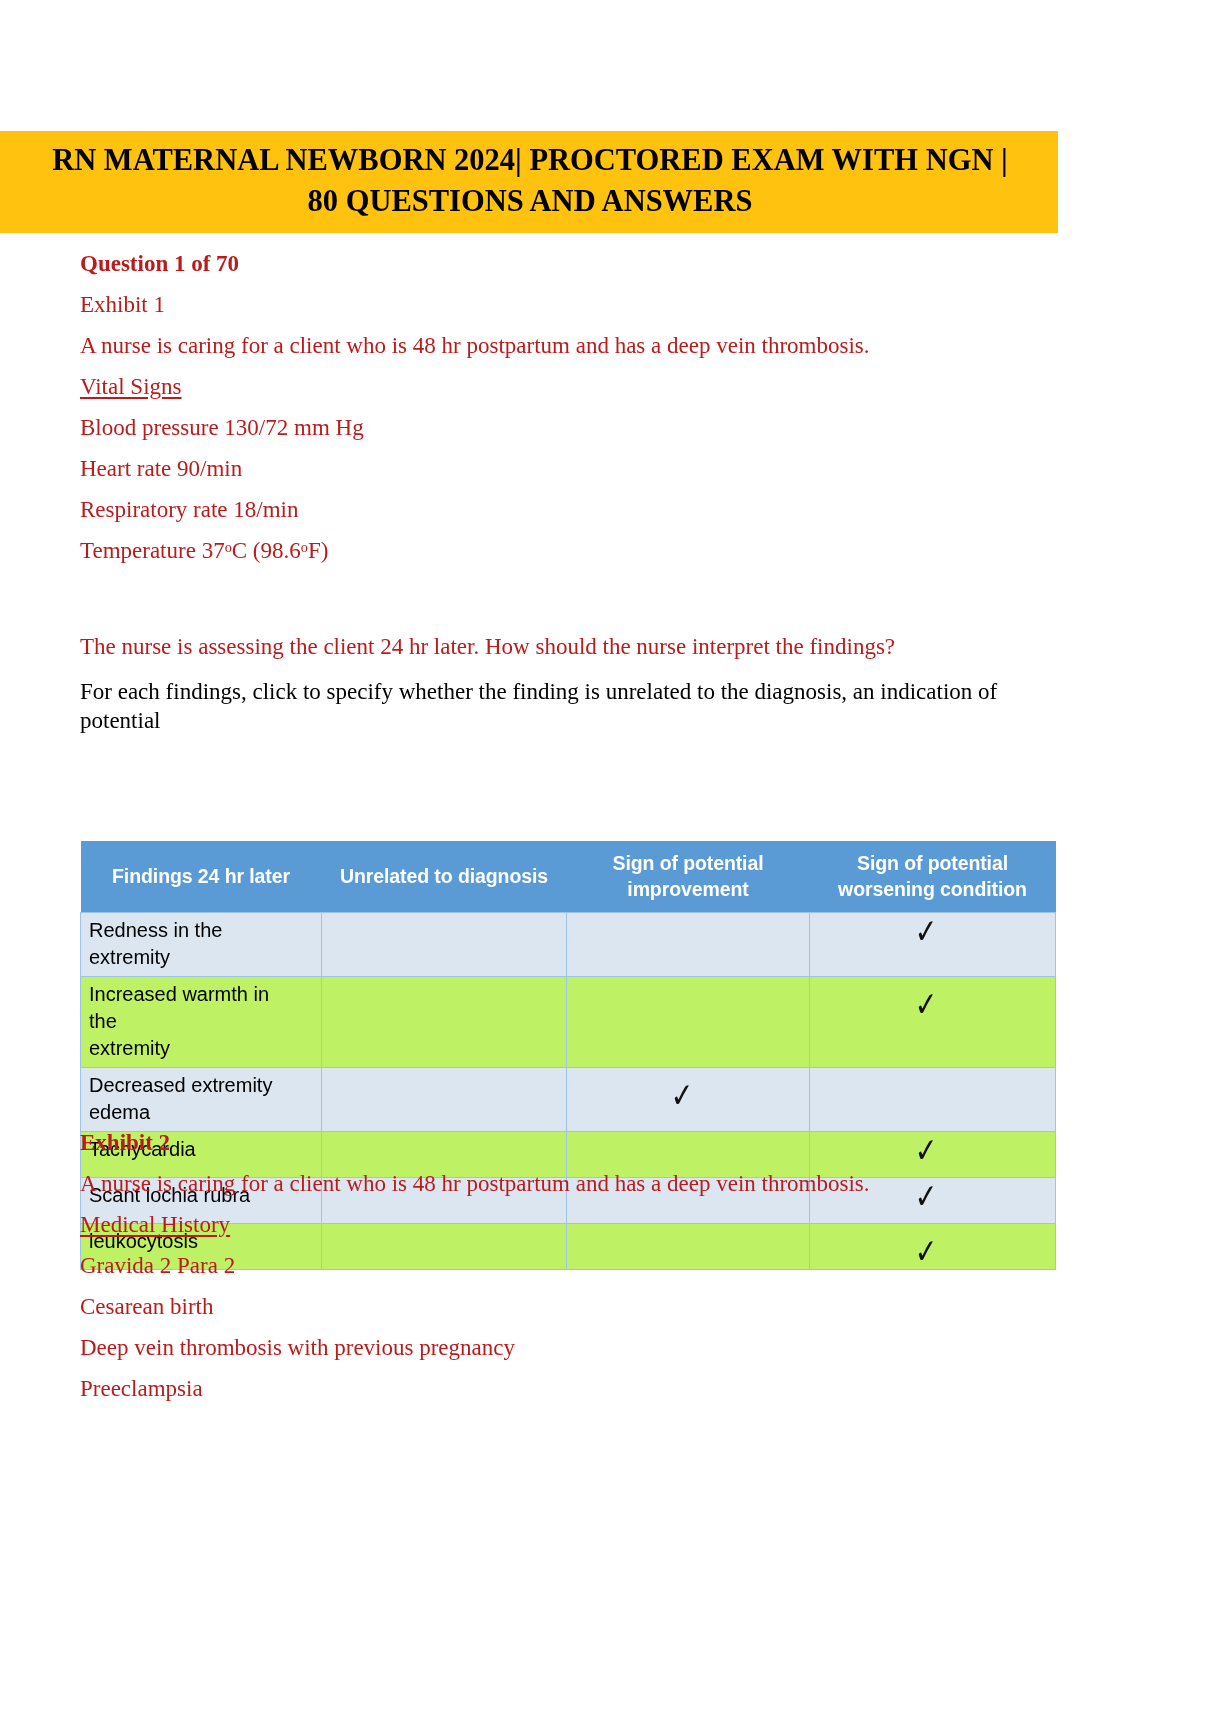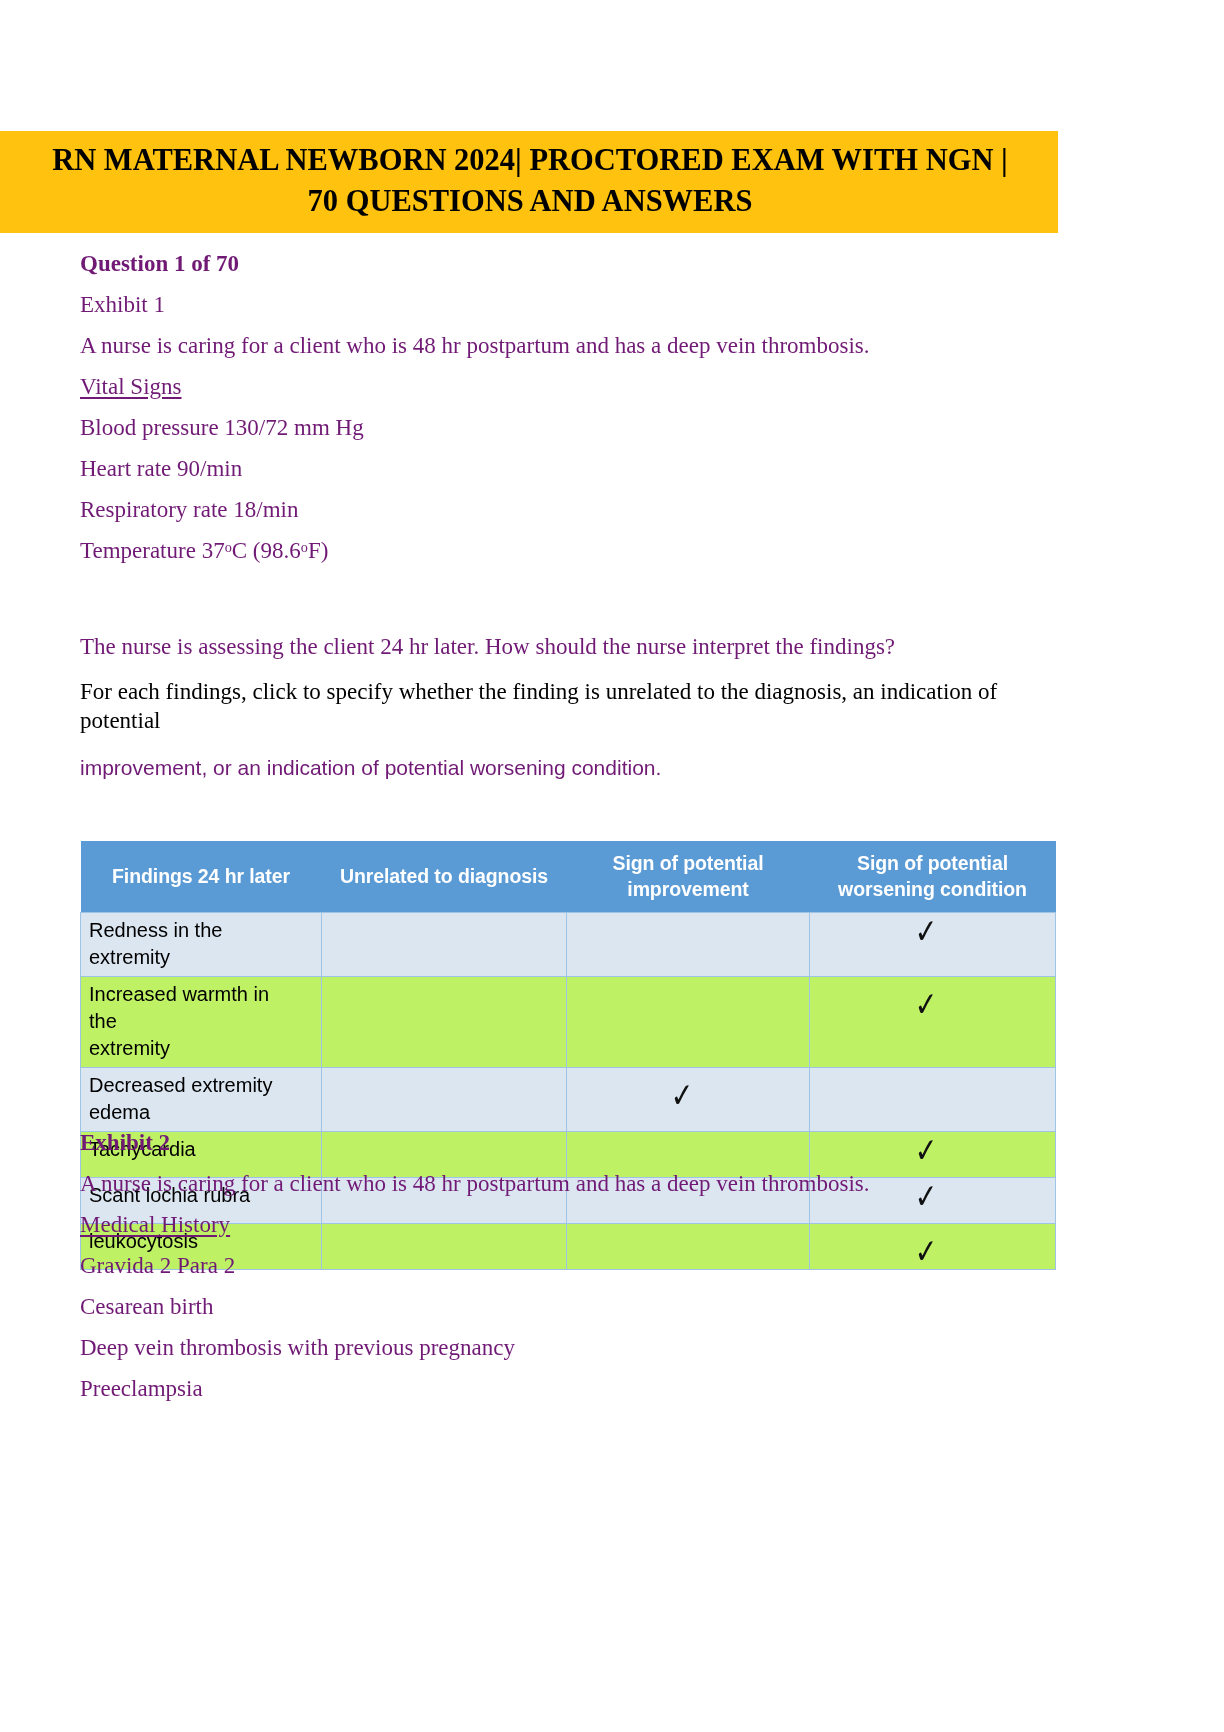--- a/index.html
+++ b/index.html
@@ -51,21 +51,21 @@
     left: 80px;
     top: 243px;
     width: 1000px;
   }
 
   p.body-line {
     margin: 0 0 0 0;
     font-size: 23px;
     line-height: 41px;
     font-family: "Liberation Serif", "DejaVu Serif", serif;
-    color: #701a75;
+    color: #b91c1c;
   }
   p.bold { font-weight: bold; }
   p.underline { text-decoration: underline; text-underline-offset: 3px; }
   p.sans {
     font-family: "Liberation Sans", "DejaVu Sans", sans-serif;
     font-size: 21px;
   }
   .gap-md { height: 55px; }
   .sup-deg {
     font-size: 0.62em;
@@ -148,21 +148,21 @@
     width: 1000px;
   }
 </style>
 </head>
 <body>
 
 <div class="page">
 
   <div class="title-banner">
     <div class="title-text">RN MATERNAL NEWBORN 2024| PROCTORED EXAM WITH NGN |</div>
-    <div class="title-text">70 QUESTIONS AND ANSWERS</div>
+    <div class="title-text">80 QUESTIONS AND ANSWERS</div>
   </div>
 
   <div class="content">
 
     <p class="body-line bold">Question 1 of 70</p>
     <p class="body-line">Exhibit 1</p>
     <p class="body-line">A nurse is caring for a client who is 48 hr postpartum and has a deep vein thrombosis.</p>
     <p class="body-line underline">Vital Signs</p>
     <p class="body-line">Blood pressure 130/72 mm Hg</p>
     <p class="body-line">Heart rate 90/min</p>
@@ -170,21 +170,20 @@
     <p class="body-line"><span>Temperature 37</span><span class="sup-deg">o</span><span>C (98.6</span><span class="sup-deg">o</span><span>F)</span></p>
 
     <div class="gap-md"></div>
 
     <p class="body-line">The nurse is assessing the client 24 hr later. How should the nurse interpret the findings?</p>
 
     <div style="height:10px"></div>
     <p class="wrapline">For each findings, click to specify whether the finding is unrelated to the diagnosis, an indication of</p>
     <p class="wrapline">potential</p>
     <div style="height:12px"></div>
-    <p class="body-line sans">improvement, or an indication of potential worsening condition.</p>
 
   </div>
 
   <div class="findings-table-wrap">
     <table class="findings">
       <colgroup>
         <col class="c1">
           <col class="c2">
           <col class="c3">
           <col class="c4">

